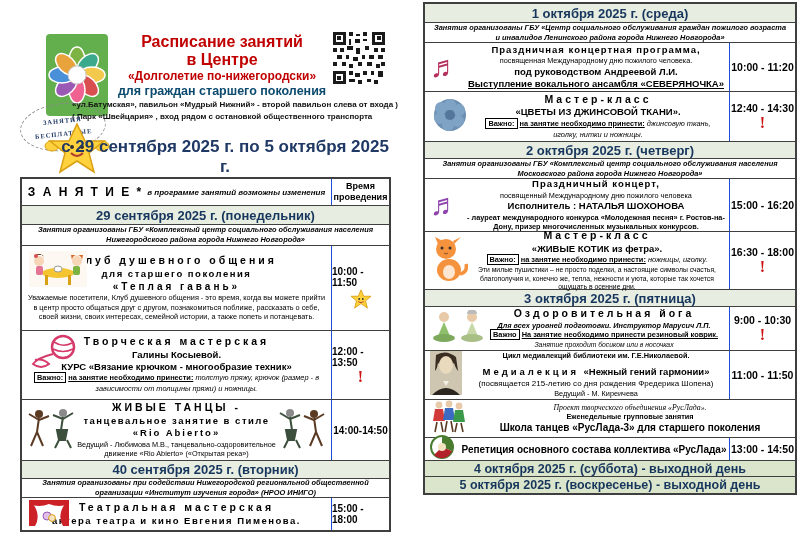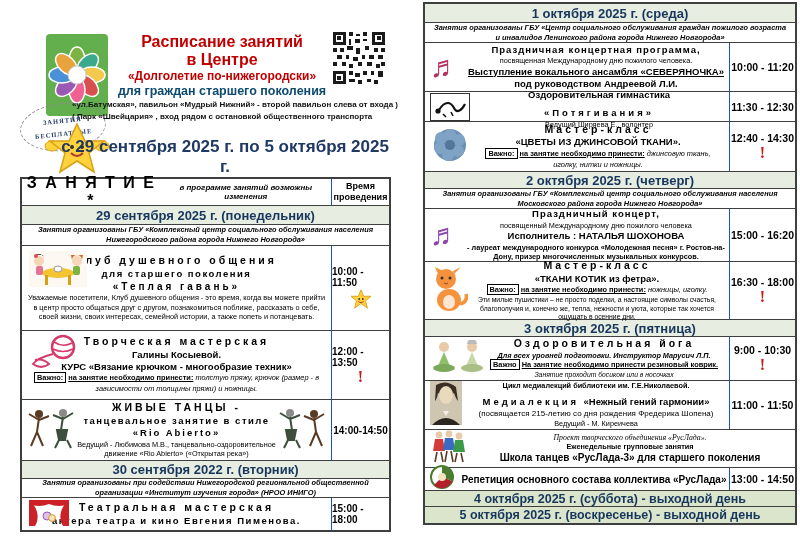--- a/index.html
+++ b/index.html
@@ -31,21 +31,21 @@
         align-items:center;text-align:center;box-sizing:border-box;padding:1px 2px;min-width:0;}
   .time{width:58px;border-left:1px solid #1d4ed8;display:flex;flex-direction:column;justify-content:center;
         align-items:center;font-weight:bold;font-size:10px;box-sizing:border-box;gap:1px;flex:none;}
   .rtab .time{width:66px;font-size:10.5px;}
   .day{flex:1;text-align:center;font-weight:bold;color:#17365d;background:#e7ede1;font-size:13px;
        display:flex;align-items:center;justify-content:center;}
   .org{flex:1;text-align:center;font-weight:bold;font-style:italic;font-size:7.4px;line-height:1.3;
        display:flex;align-items:center;justify-content:center;padding:1px 8px;box-sizing:border-box;}
   .wknd{flex:1;text-align:center;font-weight:bold;color:#17365d;background:#dae5cb;font-size:12.5px;
         display:flex;align-items:center;justify-content:center;}
-  .colhead{font-weight:bold;font-size:16px;letter-spacing:2px;}
+  .colhead{font-weight:bold;font-size:12px;letter-spacing:2px;}
   .colnote{font-style:italic;font-weight:bold;font-size:8px;letter-spacing:0;}
   .timehead{font-weight:bold;font-size:9px;text-align:center;line-height:1.2;}
   .t-sp{font-weight:bold;font-size:10.5px;letter-spacing:3px;line-height:1.3;white-space:nowrap;}
   .t-sp2{font-weight:bold;font-size:9.5px;letter-spacing:1.5px;line-height:1.3;white-space:nowrap;}
   .t-b{font-weight:bold;font-size:9.5px;line-height:1.3;}
   .t-u{text-decoration:underline;}
   .dsc{font-size:7.3px;line-height:1.3;}
   .dsc-sm{font-size:6.8px;line-height:1.25;}
   .imp{font-size:7.4px;line-height:1.45;}
   .ilab{border:1px solid #000;padding:0 2px;font-weight:bold;}
@@ -259,21 +259,21 @@
         <div class="t-sp2">танцевальное занятие в стиле</div>
         <div class="t-b" style="letter-spacing:2px">«Rio Abierto»</div>
         <div class="dsc" style="max-width:200px">Ведущий - Любимова М.В.,  танцевально-оздоровительное движение «Rio Abierto» («Открытая река»)</div>
       </div>
       <div class="time">
         <span>14:00-14:50</span>
       </div>
     </div>
 
     <div class="r" style="height:18px">
-      <div class="day">30 сентября 2022 г. (вторник)</div>
+      <div class="day">40 сентября 2025 г. (вторник)</div>
     </div>
     <div class="r" style="height:19px">
       <div class="org">Занятия организованы  при содействии Нижегородской региональной общественной организации «Институт изучения города» (НРОО ИНИГО)</div>
     </div>
 
     <div class="r" style="height:33px">
       <div class="main">
         <span class="ic">
           <svg width="44" height="28" viewBox="0 0 44 28">
             <path d="M2,2 h40 v4 q-10,4 -20,0 q-10,4 -20,0 z" fill="#cc2127"></path>
@@ -299,47 +299,28 @@
     </div>
     <div class="r" style="height:20px">
       <div class="org">Занятия организованы  ГБУ «Центр социального обслуживания граждан пожилого возраста и инвалидов Ленинского района города Нижнего Новгорода»</div>
     </div>
 
     <div class="r" style="height:49px">
       <div class="main" style="padding-left:40px">
         <span class="ic note-glyph">♬</span>
         <div class="t-b" style="letter-spacing:1px">Праздничная концертная программа,</div>
         <div class="dsc">посвященная Международному дню пожилого человека.</div>
+        <div class="t-b">под руководством Андреевой Л.И.</div>
         <div class="t-b t-u">Выступление вокального ансамбля «СЕВЕРЯНОЧКА»</div>
-        <div class="t-b">под руководством Андреевой Л.И.</div>
       </div>
       <div class="time">
         <span>10:00 - 11:20</span>
       </div>
     </div>
 
-    <div class="r" style="height:30px">
-      <div class="main" style="padding-left:46px">
-        <span class="ic gymbox">
-          <svg width="34" height="22" viewBox="0 0 34 22">
-            <circle cx="5" cy="15" r="2.6" fill="#111"></circle>
-            <path d="M6,14 C12,4 18,6 21,12 C24,18 29,14 32,8" stroke="#111" stroke-width="2.2" fill="none"></path>
-            <path d="M10,18 l3,3 M18,16 l2,4" stroke="#111" stroke-width="1.6"></path>
-          </svg>
-        </span>
-        <div>
-          <span class="t-b">Оздоровительная гимнастика</span>
-          <span class="t-b" style="letter-spacing:3px">«Потягивания»</span>
-        </div>
-        <div class="dsc">Ведущий Ширяева Е., волонтер</div>
-      </div>
-      <div class="time">
-        <span>11:30 - 12:30</span>
-      </div>
-    </div>
 
     <div class="r" style="height:50px">
       <div class="main" style="padding-left:44px">
         <span class="ic">
           <svg width="40" height="40" viewBox="0 0 40 40">
             <circle cx="20" cy="20" r="16" fill="#6c8fb3"></circle>
             <circle cx="20" cy="10" r="6" fill="#7ea3c4"></circle>
               <circle cx="29" cy="15" r="6" fill="#7ea3c4"></circle>
             <circle cx="28" cy="26" r="6" fill="#7ea3c4"></circle>
               <circle cx="18" cy="30" r="6" fill="#7ea3c4"></circle>
@@ -390,21 +371,21 @@
             <circle cx="16" cy="13" r="10" fill="#f5923e"></circle>
             <ellipse cx="19" cy="34" rx="12" ry="11" fill="#f5923e"></ellipse>
             <ellipse cx="19" cy="36" rx="6" ry="7" fill="#fde7d2"></ellipse>
             <circle cx="12" cy="12" r="1.5" fill="#333"></circle>
               <circle cx="20" cy="12" r="1.5" fill="#333"></circle>
             <path d="M14,17 Q16,19 18,17" stroke="#8a4b2a" fill="none"></path>
             <path d="M30,38 q8,-2 6,-10" stroke="#f5923e" stroke-width="3.5" fill="none"></path>
           </svg>
         </span>
         <div class="t-sp">Мастер-класс</div>
-        <div class="t-b">«ТКАНИ КОТИК из фетра».</div>
+        <div class="t-b">«ЖИВЫЕ КОТИК из фетра».</div>
         <div class="imp">
           <span class="ilab">Важно:</span>
           <span class="iu">на занятие необходимо принести:</span>
           <span class="ii">ножницы,  иголку.</span>
         </div>
         <div class="dsc-sm" style="max-width:265px">Эти милые пушистики – не просто поделки, а настоящие символы счастья, благополучия и, конечно же, тепла, нежности и уюта, которые так хочется ощущать в осенние дни.</div>
       </div>
       <div class="time">
         <span>16:30 - 18:00</span>
         <span class="mark">!</span>

